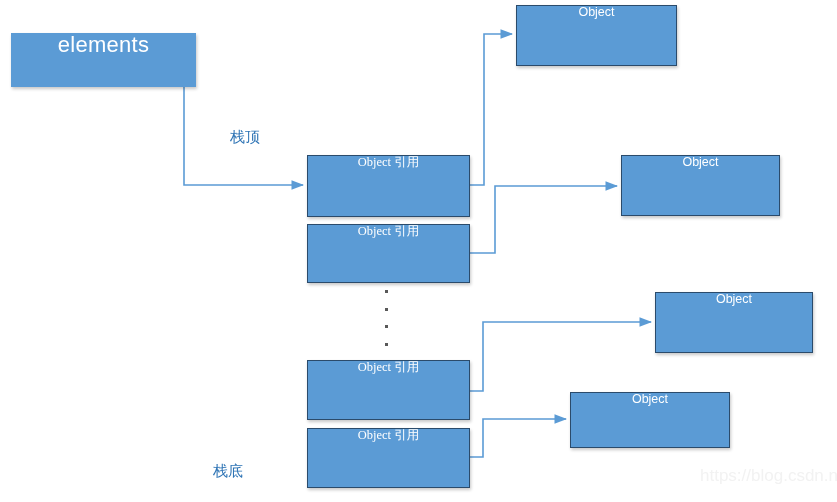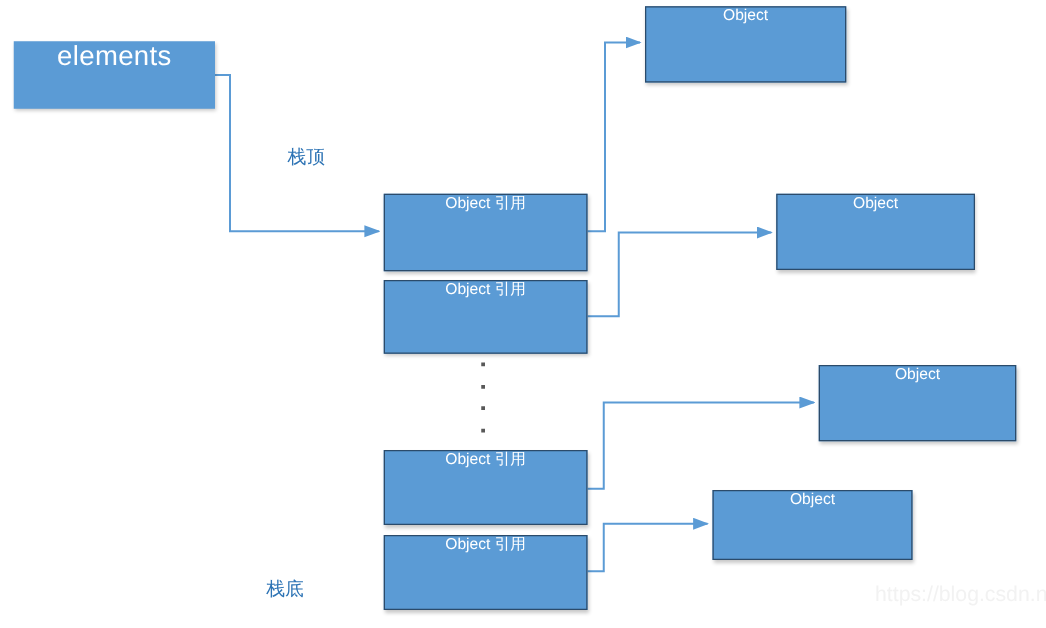--- a/index.html
+++ b/index.html
@@ -29,21 +29,21 @@
   .box.elements-box {
     border: none;
     font-size: 22px;
     letter-spacing: 0.3px;
   }
   .box span {
     display: block;
     text-align: center;
     line-height: 1.1;
   }
-  .ref-box { font-size: 12.5px; }
+  .ref-box { font-size: 12.5px; font-family: Liberation Serif, serif; }
   .obj-box { font-size: 12.5px; }
 
   .label {
     position: absolute;
     color: #2e74b5;
     font-size: 15px;
     font-family: "DejaVu Sans", "Liberation Sans", sans-serif;
     white-space: nowrap;
   }
   .connector {
@@ -91,25 +91,25 @@
       <path d="M470,185 L484,185 L484,34 L512,34" fill="none" stroke="#5b9bd5" stroke-width="1.6" marker-end="url(#arrow)"></path>
 
       <path d="M470,253 L495,253 L495,186 L617,186" fill="none" stroke="#5b9bd5" stroke-width="1.6" marker-end="url(#arrow)"></path>
 
       <path d="M470,391 L483,391 L483,322 L651,322" fill="none" stroke="#5b9bd5" stroke-width="1.6" marker-end="url(#arrow)"></path>
 
       <path d="M470,457 L483,457 L483,419 L566,419" fill="none" stroke="#5b9bd5" stroke-width="1.6" marker-end="url(#arrow)"></path>
     </svg>
   </div>
 
-  <div class="box elements-box" style="left:11px; top:33px; width:161px; height:54px;">
+  <div class="box elements-box" style="left:11px; top:33px; width:185px; height:54px;">
     <span>elements</span>
   </div>
 
-  <div class="label" style="left:230px; top:116px;">栈顶</div>
+  <div class="label" style="left:230px; top:128px;">栈顶</div>
   <div class="label" style="left:213px; top:462px;">栈底</div>
 
   <div class="box ref-box" style="left:307px; top:155px; width:163px; height:62px;">
     <span>Object 引用</span>
   </div>
 
   <div class="box ref-box" style="left:307px; top:224px; width:163px; height:59px;">
     <span>Object 引用</span>
   </div>
 

